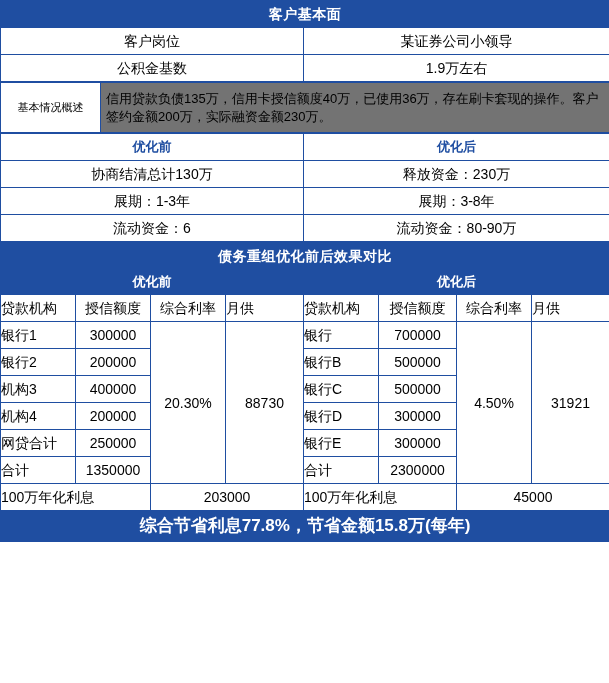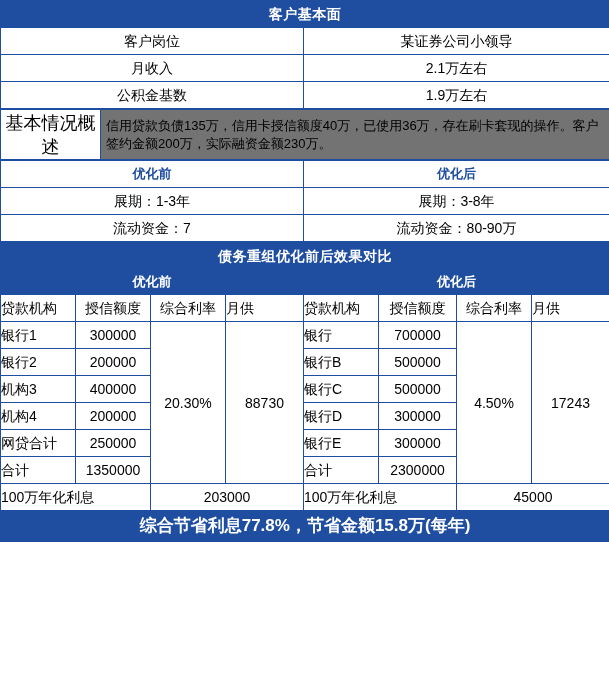--- a/index.html
+++ b/index.html
@@ -57,21 +57,21 @@
     font-weight: bold;
     text-align: center;
     height: 26px;
     line-height: 26px;
     font-size: 13px;
     background: #ffffff;
   }
   .desc-label {
     text-align: center;
     vertical-align: middle;
-    font-size: 18px;
+    font-size: 11px;
     background: #ffffff;
     padding: 0 2px;
   }
   .desc-body {
     text-align: left;
     vertical-align: middle;
     font-size: 13px;
     line-height: 18px;
     padding: 4px 5px;
     background: #737373;
@@ -98,24 +98,20 @@
     </colgroup>
     <tbody>
         <tr>
       <td class="bar" colspan="2">客户基本面</td>
     </tr>
     <tr>
       <td class="cell">客户岗位</td>
       <td class="cell">某证券公司小领导</td>
     </tr>
     <tr>
-      <td class="cell">月收入</td>
-      <td class="cell">2.1万左右</td>
-    </tr>
-    <tr>
       <td class="cell">公积金基数</td>
       <td class="cell">1.9万左右</td>
     </tr>
   </tbody>
     </table>
 
   <table class="sheet">
     <colgroup>
       <col style="width:100px">
         <col style="width:509px">
@@ -132,25 +128,29 @@
     <colgroup>
       <col style="width:303px">
         <col style="width:306px">
     </colgroup>
     <tbody>
     <tr>
       <td class="blue-text">优化前</td>
       <td class="blue-text">优化后</td>
     </tr>
     <tr>
+      <td class="cell">协商结清总计130万</td>
+      <td class="cell">释放资金：230万</td>
+    </tr>
+    <tr>
       <td class="cell">展期：1-3年</td>
       <td class="cell">展期：3-8年</td>
     </tr>
     <tr>
-      <td class="cell">流动资金：7</td>
+      <td class="cell">流动资金：6</td>
       <td class="cell">流动资金：80-90万</td>
     </tr>
   </tbody>
     </table>
 
   <table class="sheet">
     <colgroup>
       <col style="width:75px">
         <col style="width:75px">
         <col style="width:75px">
@@ -179,21 +179,21 @@
       <td class="cell left">月供</td>
     </tr>
     <tr>
       <td class="cell left">银行1</td>
       <td class="cell">300000</td>
       <td class="cell" rowspan="6">20.30%</td>
       <td class="cell" rowspan="6">88730</td>
       <td class="cell left">银行</td>
       <td class="cell">700000</td>
       <td class="cell" rowspan="6">4.50%</td>
-      <td class="cell" rowspan="6">17243</td>
+      <td class="cell" rowspan="6">31921</td>
     </tr>
     <tr>
       <td class="cell left">银行2</td>
       <td class="cell">200000</td>
       <td class="cell left">银行B</td>
       <td class="cell">500000</td>
     </tr>
     <tr>
       <td class="cell left">机构3</td>
       <td class="cell">400000</td>

